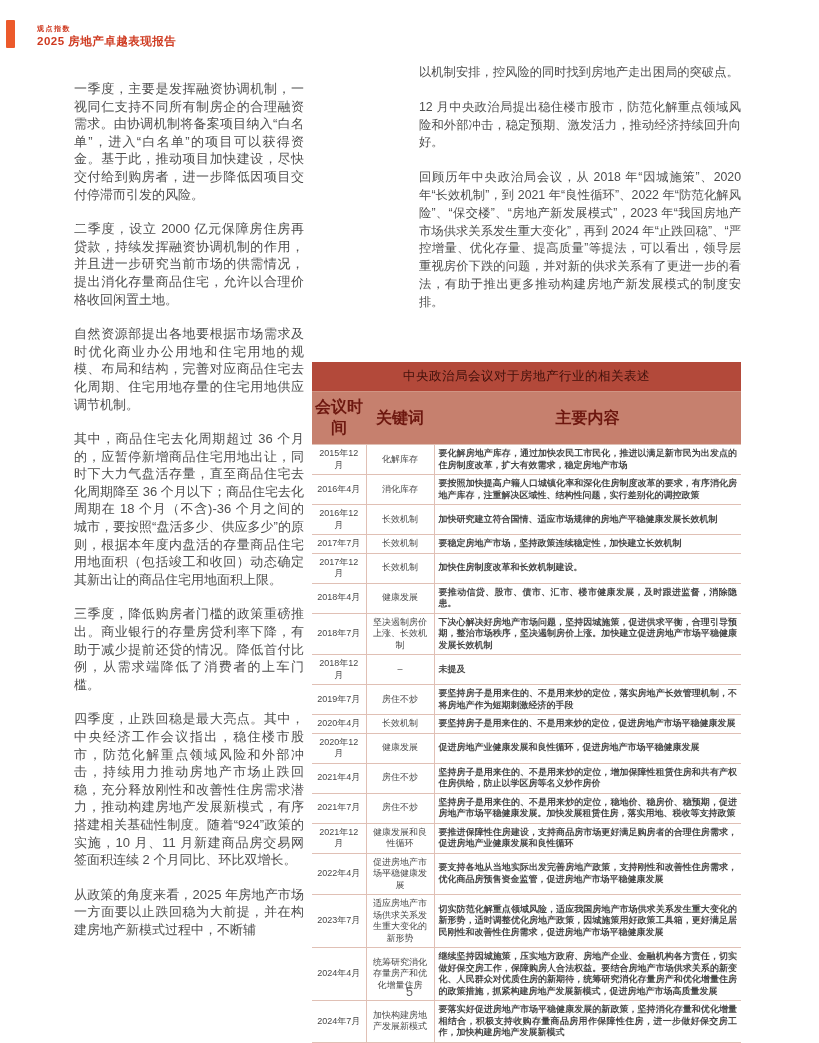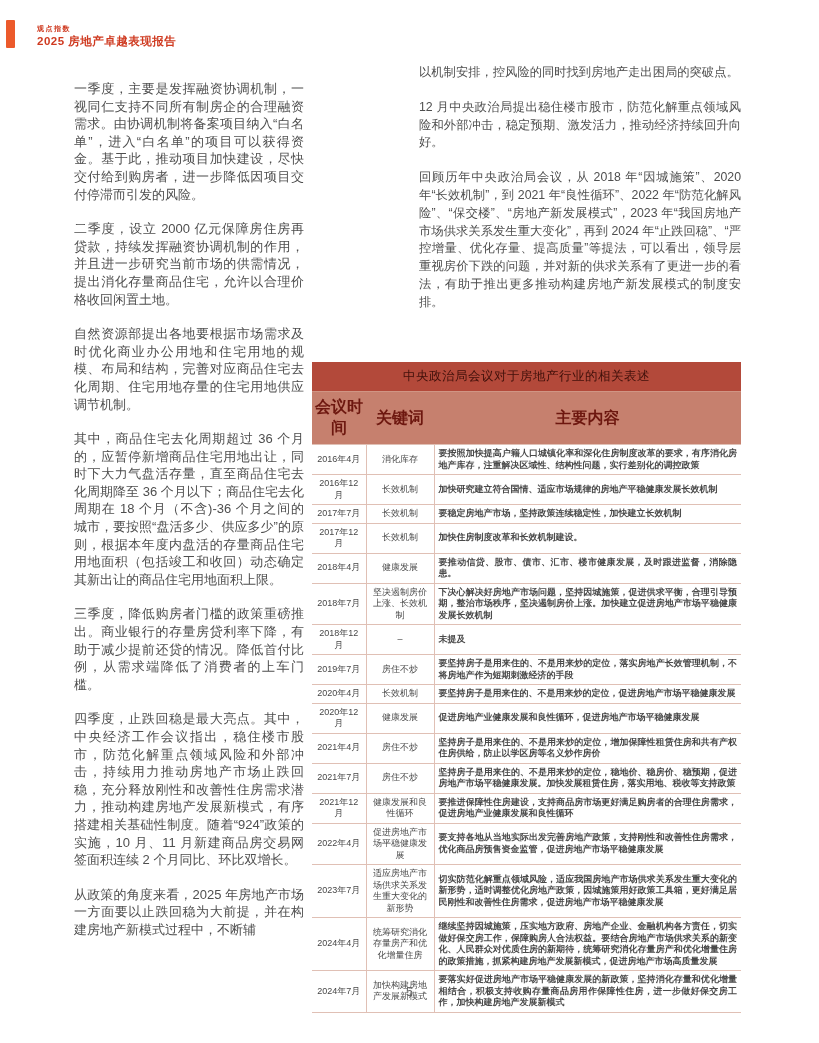--- a/index.html
+++ b/index.html
@@ -83,20 +83,25 @@
         <col class="c-main">
       </colgroup>
     <thead>
       <tr>
         <th>会议时间</th>
         <th>关键词</th>
         <th>主要内容</th>
       </tr>
     </thead>
     <tbody>
+      <tr>
+          <td class="cell-date">2015年12月</td>
+          <td class="cell-key">化解库存</td>
+          <td class="cell-main">要化解房地产库存，通过加快农民工市民化，推进以满足新市民为出发点的住房制度改革，扩大有效需求，稳定房地产市场</td>
+        </tr>
       <tr>
           <td class="cell-date">2016年4月</td>
           <td class="cell-key">消化库存</td>
           <td class="cell-main">要按照加快提高户籍人口城镇化率和深化住房制度改革的要求，有序消化房地产库存，注重解决区域性、结构性问题，实行差别化的调控政策</td>
         </tr>
       <tr>
           <td class="cell-date">2016年12月</td>
           <td class="cell-key">长效机制</td>
           <td class="cell-main">加快研究建立符合国情、适应市场规律的房地产平稳健康发展长效机制</td>
         </tr>

